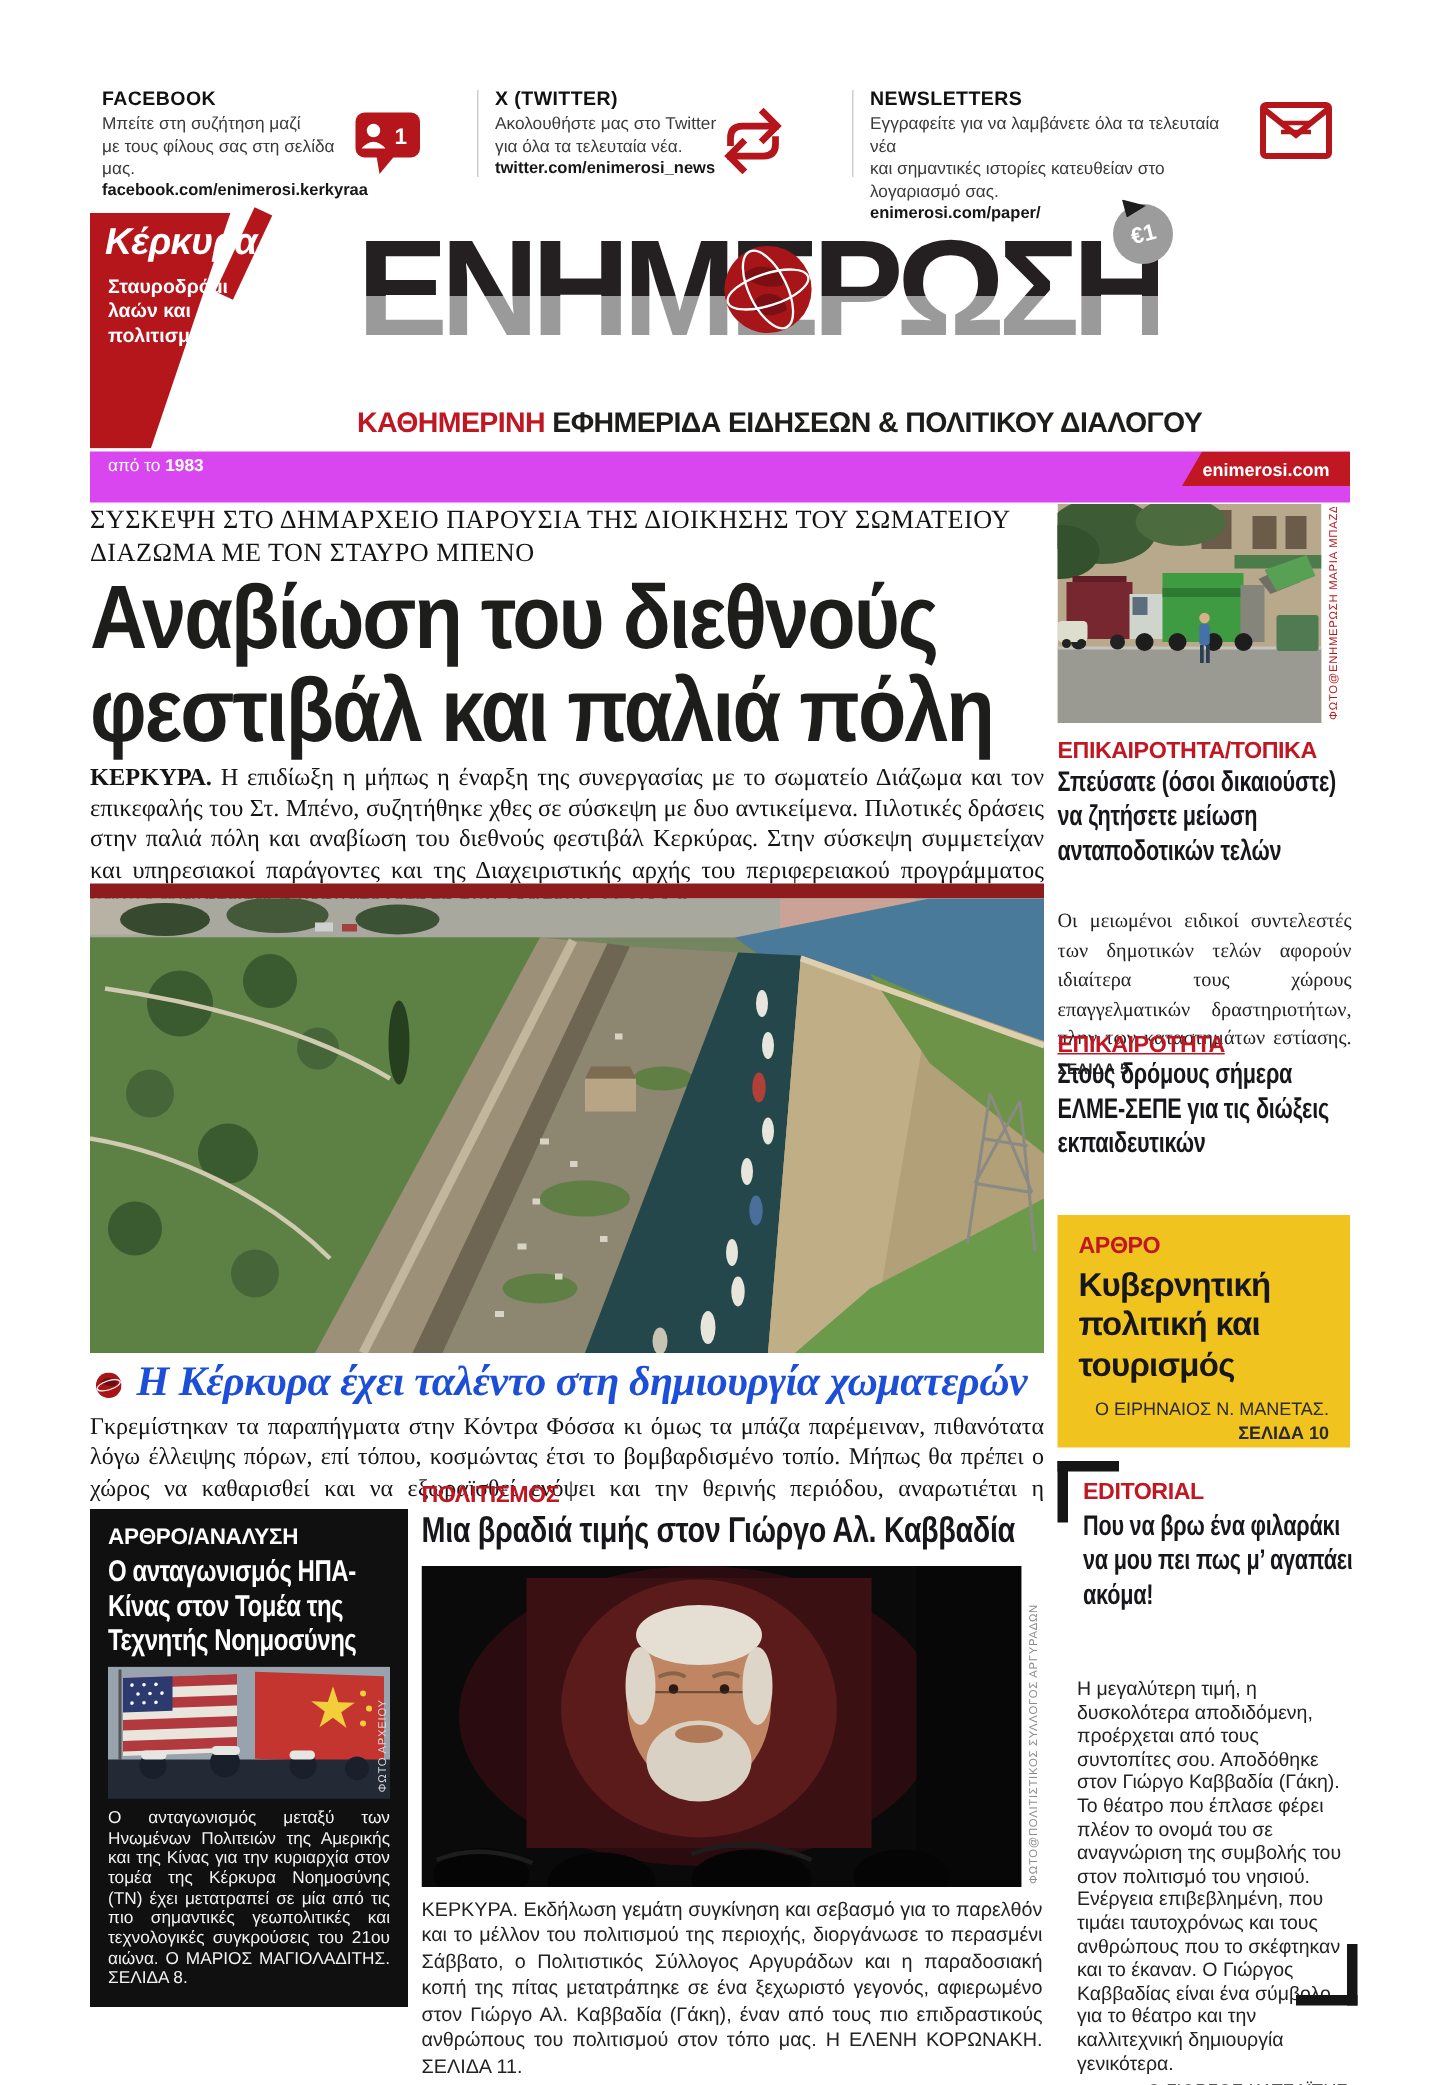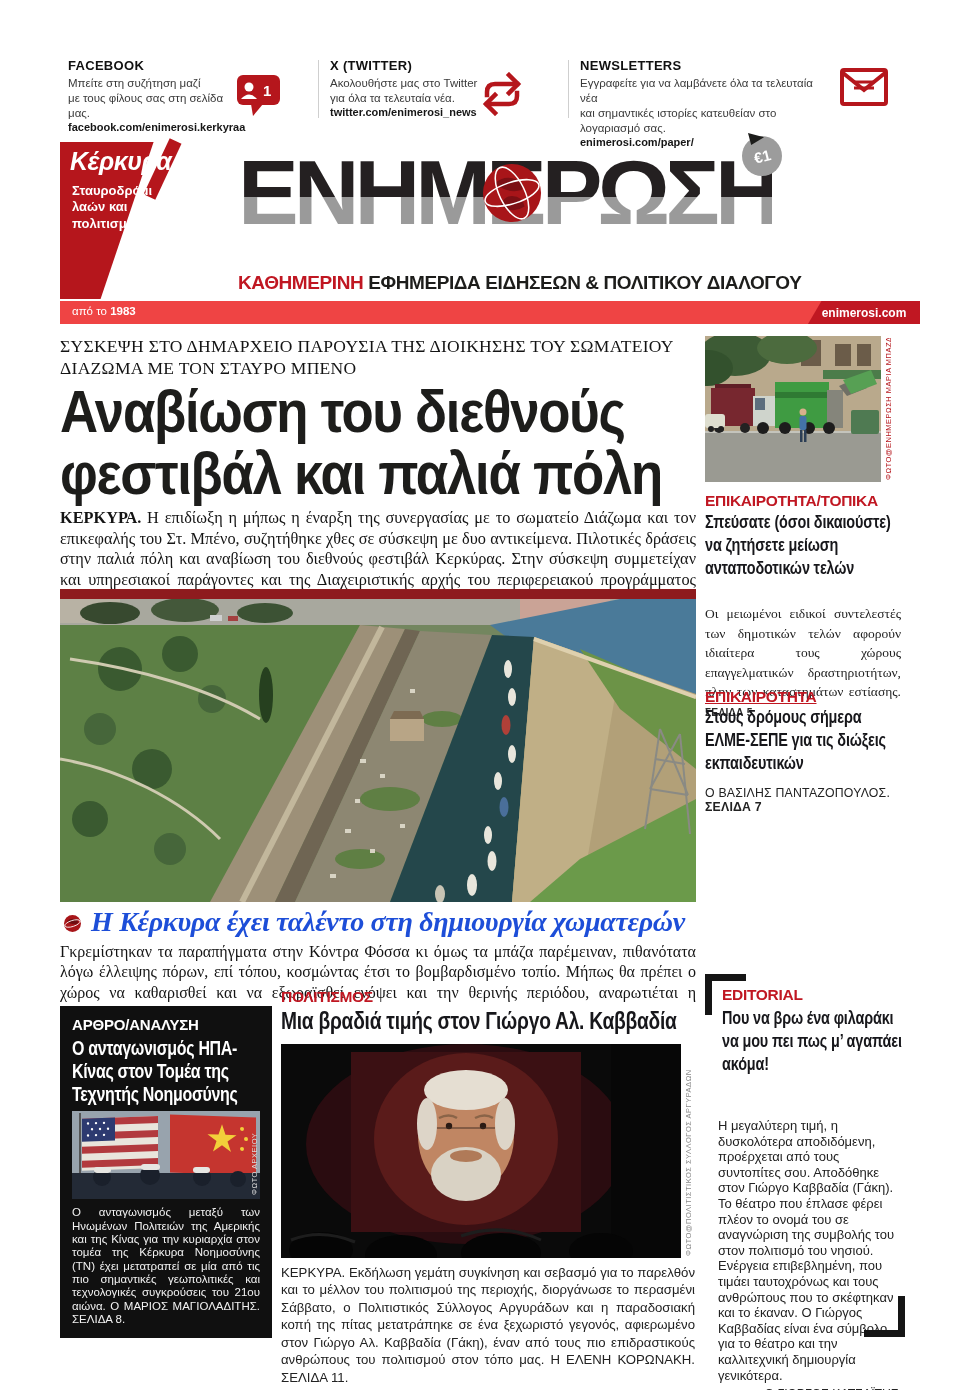--- a/index.html
+++ b/index.html
@@ -27,21 +27,21 @@
         background:linear-gradient(180deg,#242021 0%,#242021 55%,#9a9a9a 55%,#9a9a9a 100%);
         -webkit-background-clip:text;background-clip:text;color:transparent;}
   .price{position:absolute;right:-10px;top:-14px;width:40px;height:40px;border-radius:50%;
         background:#9c9c9c;display:flex;align-items:center;justify-content:center;}
   .price span{color:#fff;font-weight:800;font-size:15px;transform:rotate(-14deg);}
   .price .curl{position:absolute;left:6px;top:-3px;width:16px;height:12px;background:#1d1d1b;
         clip-path:polygon(0 0,100% 35%,20% 100%);}
   .tagline{width:534px;text-align:center;font-size:19px;font-weight:800;letter-spacing:-.4px;white-space:nowrap;}
   .tagline .red{color:#c01722;}
 
-  .datebar{width:840px;height:23px;background:#ef4444;color:#fff;padding-left:20px;}
+  .datebar{width:840px;height:34px;background:#d946ef;color:#fff;}
   .datebar .since{position:absolute;left:12px;top:4px;font-size:11.5px;}
   .datebar .since b{font-weight:800;}
   .datebar .mid{position:absolute;left:0;right:112px;top:4px;text-align:center;font-size:11.5px;font-weight:700;}
   .datebar .site{position:absolute;right:0;top:0;width:112px;height:23px;background:#c01722;
         clip-path:polygon(12% 0,100% 0,100% 100%,0 100%);display:flex;align-items:center;justify-content:center;
         font-size:12px;font-weight:800;}
 
   
   .kicker{font-family:"Liberation Serif",serif;font-size:17.5px;letter-spacing:.3px;line-height:1.25;color:#141414;}
   .main-head{font-size:60px;font-weight:800;line-height:1.03;letter-spacing:-1.5px;color:#1d1d1b;
@@ -380,24 +380,29 @@
   <div class="vcredit abs" style="left:884px;top:338px;height:142px;color:#b5161c;">ΦΩΤΟ@ΕΝΗΜΕΡΩΣΗ ΜΑΡΙΑ ΜΠΑΖΔΡΙΓΙΑΝΝΗ</div>
 
   <div class="abs label" style="left:705px;top:492px;">ΕΠΙΚΑΙΡΟΤΗΤΑ/ΤΟΠΙΚΑ</div>
   <div class="abs rc-head" style="left:705px;top:510px;width:256px;">Σπεύσατε (όσοι δικαιούστε) να ζητήσετε μείωση ανταποδοτικών τελών</div>
   <div class="abs rc-body" style="left:705px;top:604px;width:196px;">
     <span>Οι μειωμένοι ειδικοί συντελεστές των δημοτικών τελών αφορούν ιδιαίτερα τους χώρους επαγγελματικών δραστηριοτήτων, πλην των καταστημάτων εστίασης. </span><span class="pref">ΣΕΛΙΔΑ 5</span>
   </div>
 
   <div class="abs label" style="left:705px;top:688px;text-decoration:underline;">ΕΠΙΚΑΙΡΟΤΗΤΑ</div>
   <div class="abs rc-head" style="left:705px;top:705px;width:256px;">Στους δρόμους σήμερα ΕΛΜΕ-ΣΕΠΕ για τις διώξεις εκπαιδευτικών</div>
-  <div class="abs byline" style="left:705px;top:786px;width:196px;">
-    <span>Ο ΒΑΣΙΛΗΣ ΠΑΝΤΑΖΟΠΟΥΛΟΣ. </span><b>ΣΕΛΙΔΑ 7</b>
-  </div>
-
+
+  <div class="abs yellowbox" style="left:705px;top:810px;">
+    <div class="label">ΑΡΘΡΟ</div>
+    <div class="yb-head">Κυβερνητική πολιτική και τουρισμός</div>
+    <div class="yb-byline">
+      <span>Ο ΕΙΡΗΝΑΙΟΣ Ν. ΜΑΝΕΤΑΣ.</span><br>
+      <b>ΣΕΛΙΔΑ 10</b>
+    </div>
+  </div>
 
   <div class="abs bracket-tl" style="left:705px;top:974px;"></div>
   <div class="abs label" style="left:722px;top:986px;">EDITORIAL</div>
   <div class="abs rc-head" style="left:722px;top:1006px;width:240px;">Που να βρω ένα φιλαράκι να μου πει πως μ’ αγαπάει ακόμα!</div>
   <div class="abs" style="left:718px;top:1118px;width:184px;">
     <div class="ed-body">Η μεγαλύτερη τιμή, η δυσκολότερα αποδιδόμενη, προέρχεται από τους συντοπίτες σου. Αποδόθηκε στον Γιώργο Καββαδία (Γάκη). Το θέατρο που έπλασε φέρει πλέον το ονομά του σε αναγνώριση της συμβολής του στον πολιτισμό του νησιού. Ενέργεια επιβεβλημένη, που τιμάει ταυτοχρόνως και τους ανθρώπους που το σκέφτηκαν και το έκαναν. Ο Γιώργος Καββαδίας είναι ένα σύμβολο για το θέατρο και την καλλιτεχνική δημιουργία γενικότερα.</div>
     <div class="ed-byline">
       <span>Ο ΓΙΩΡΓΟΣ ΚΑΤΣΑΪΤΗΣ.</span><br>
       
     </div>

